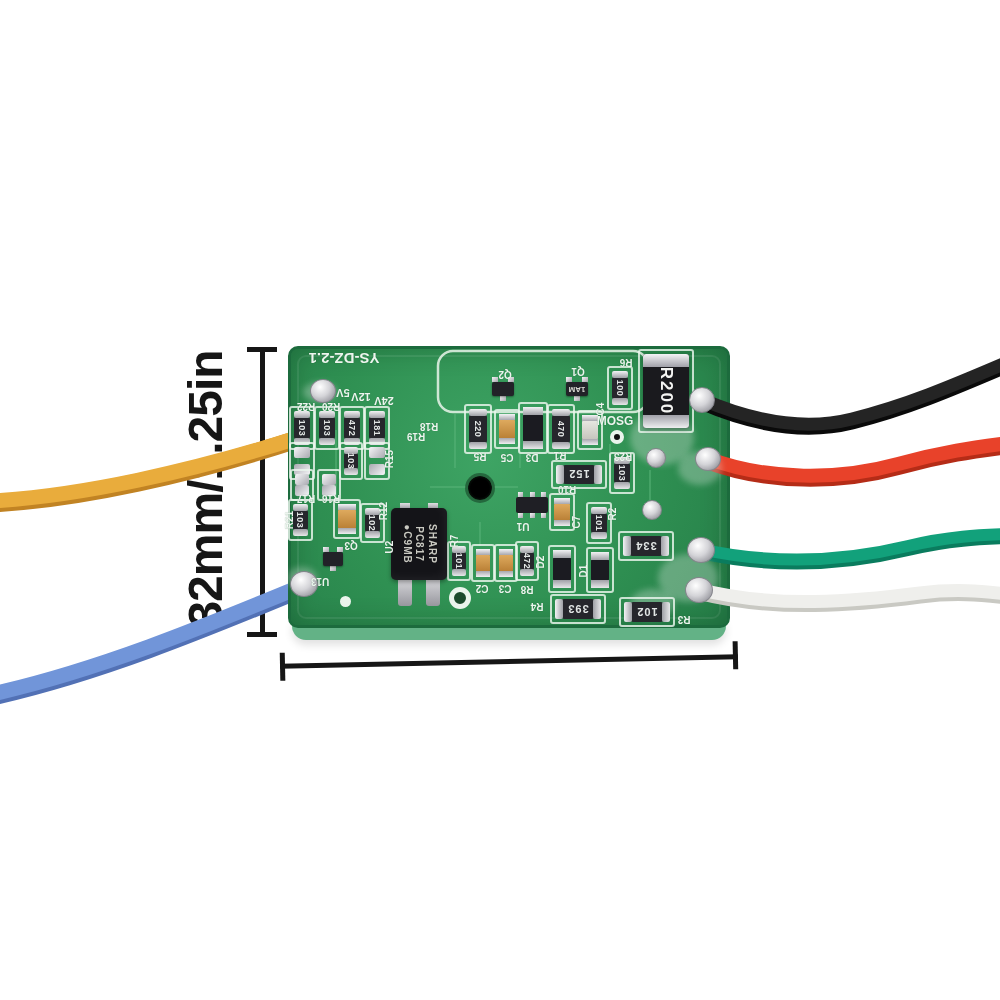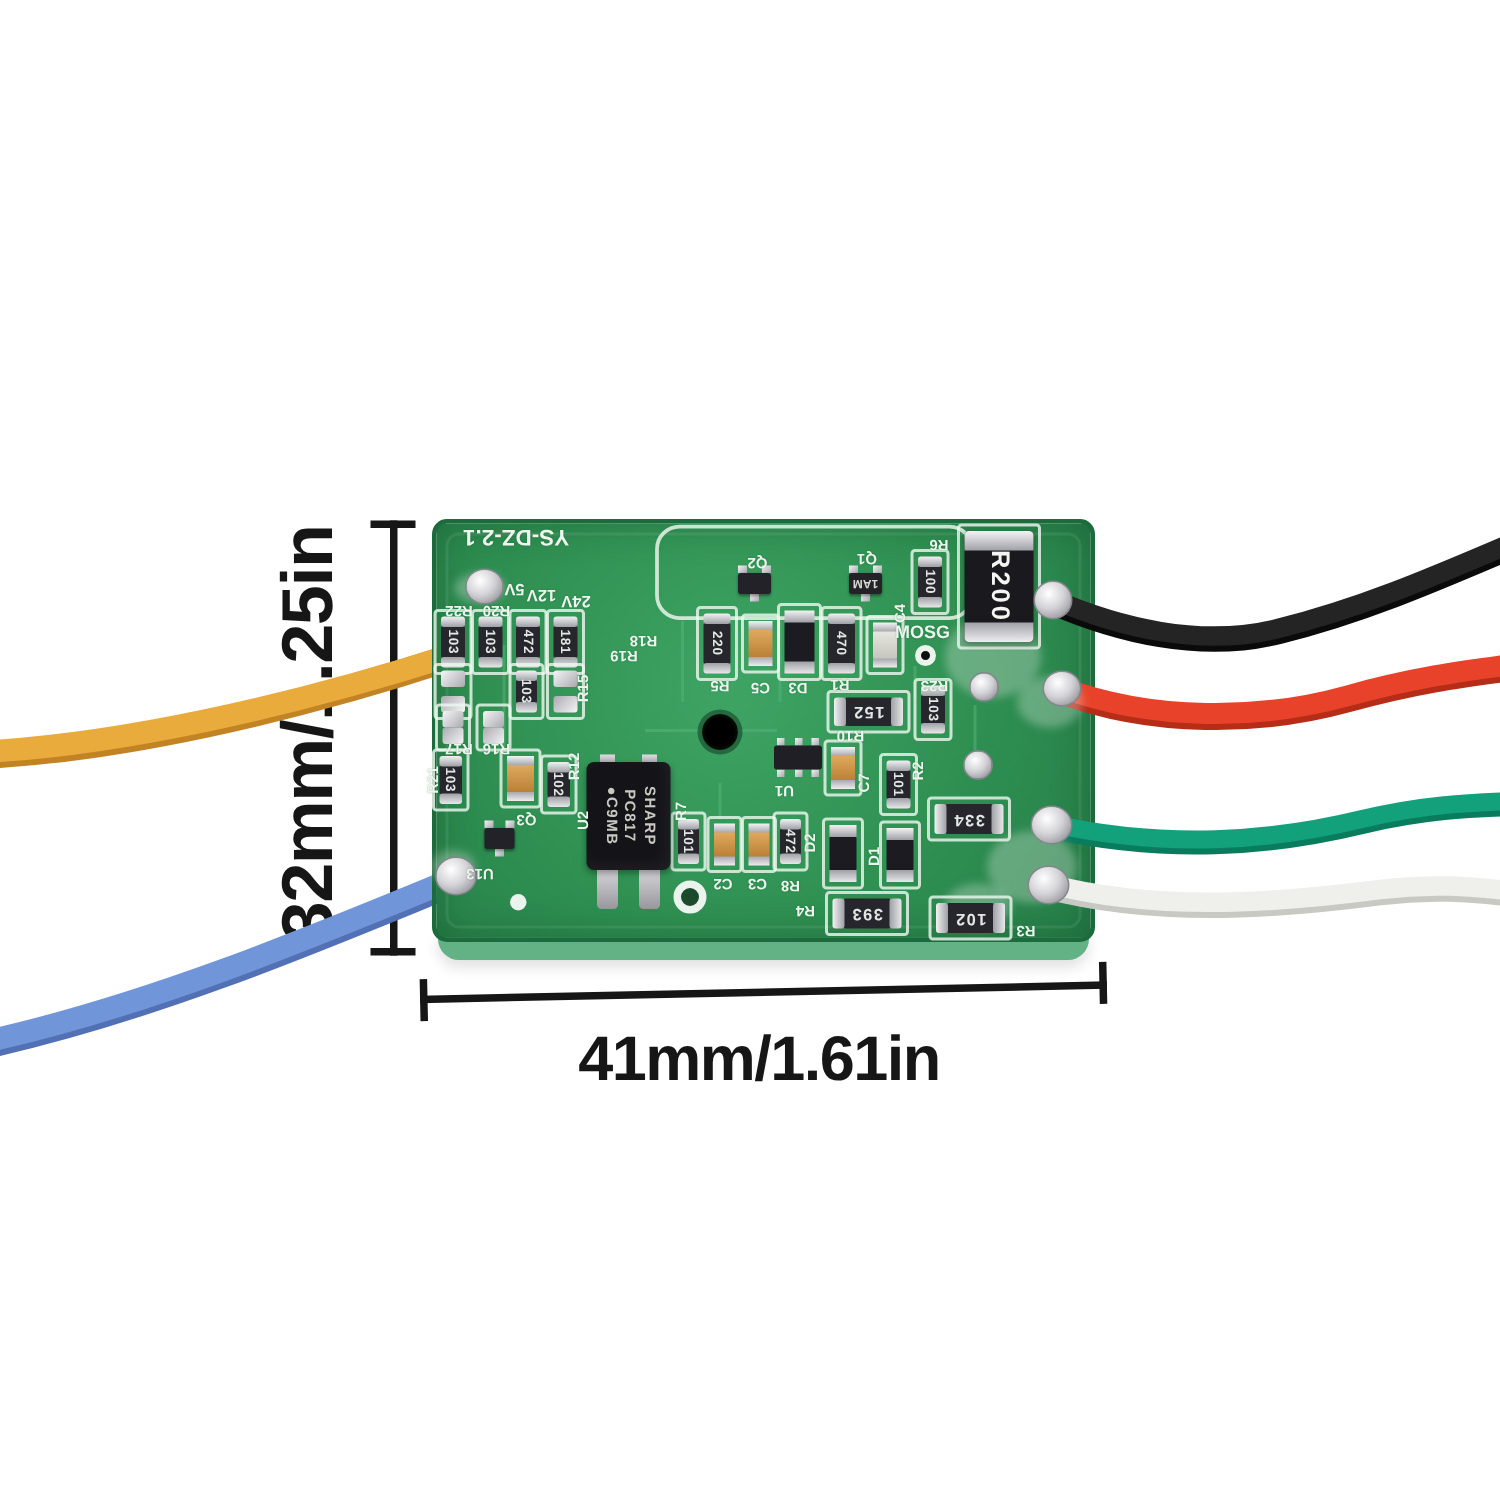--- a/index.html
+++ b/index.html
@@ -99,21 +99,20 @@
     <div class="tick t1"></div>
     <div class="bar"></div>
     <div class="tick t2"></div>
   </div>
   <div class="dim-label" id="dimVLabel">32mm/1.25in</div>
   <div class="dim" id="dimH">
     <div class="tick t1"></div>
     <div class="bar"></div>
     <div class="tick t2"></div>
   </div>
-  <div class="dim-label" id="dimHLabel">41mm/1.61in</div>
 
   <svg width="1000" height="1000" viewBox="0 0 1000 1000">
     <path class="wire under" d="M -8 502 C 80 497 190 473 300 437" transform="translate(0,1.5)" style="stroke: rgb(193, 131, 35); stroke-width: 18px;"></path>
     <path class="wire main" d="M -8 501 C 80 496 190 472 300 437" style="stroke: rgb(233, 172, 60); stroke-width: 15px;"></path>
     <path class="wire under" d="M -8 695 C 100 671 210 625 302 587" transform="translate(0,1.5)" style="stroke: rgb(82, 113, 181); stroke-width: 18px;"></path>
     <path class="wire main" d="M -8 694 C 100 670 210 624 302 586" style="stroke: rgb(113, 149, 217); stroke-width: 15px;"></path>
   </svg>
 
   <div class="pcb-side" style="background: rgb(99, 178, 134);"></div>
   <div class="pcb-face" style="background: radial-gradient(circle at 45% 40%, rgb(62, 164, 100), rgb(47, 144, 82) 55%, rgb(39, 129, 74) 95%); border-color: rgb(28, 107, 61);"></div>

